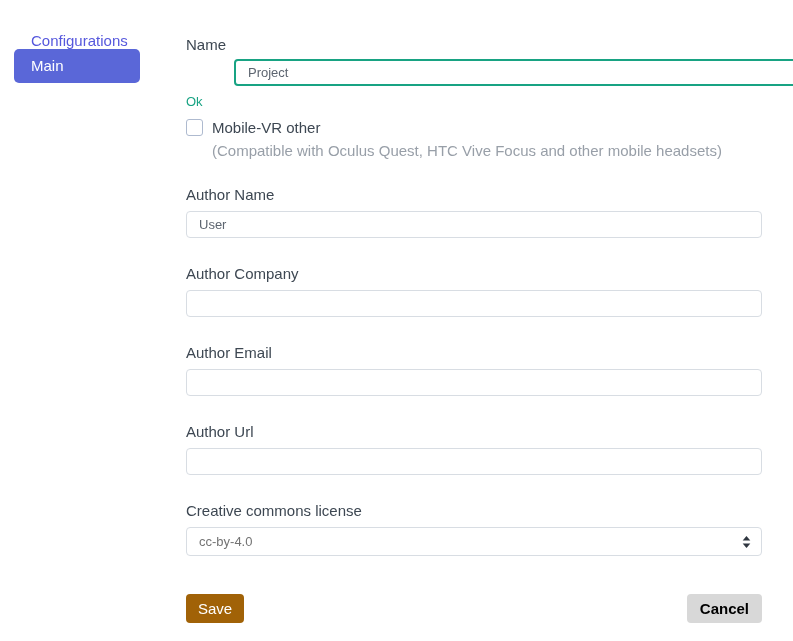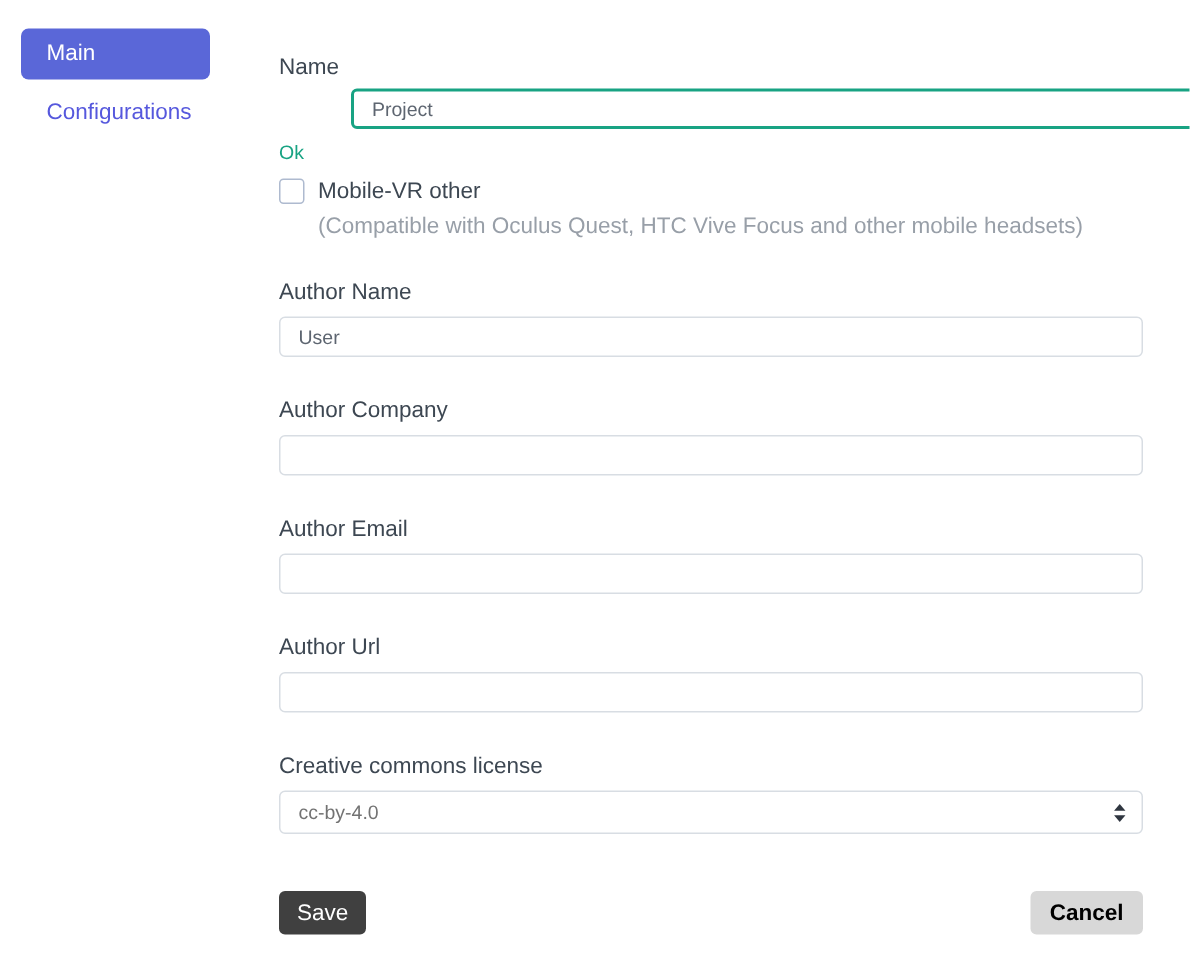--- a/index.html
+++ b/index.html
@@ -154,34 +154,34 @@
   .btn {
     border: none;
     border-radius: 4px;
     font-family: "Liberation Sans", "DejaVu Sans", sans-serif;
     font-size: 15px;
     padding: 6px 12px;
     height: 29px;
     cursor: pointer;
     line-height: 1;
   }
-  .btn-save { background: #404040; color: #ffffff; }
+  .btn-save { background: #a16207; color: #ffffff; }
   .btn-cancel { background: #d8d8d8; color: #000000; padding: 6px 13px; font-weight: bold; }
 </style>
 </head>
 <body>
 
 <div class="dialog">
 
 
   <div class="dialog-body">
 
     <div class="sidebar">
+      <div class="tab link">Configurations</div>
       <div class="tab active">Main</div>
-      <div class="tab link">Configurations</div>
     </div>
 
     <div class="content">
 
       <label class="field-label">Name</label>
       <input class="text-input valid" type="text" value="Project" style="">
       <div class="status-ok">Ok</div>
 
       <div class="checkbox-row">
         <input type="checkbox" class="checkbox" style="">

